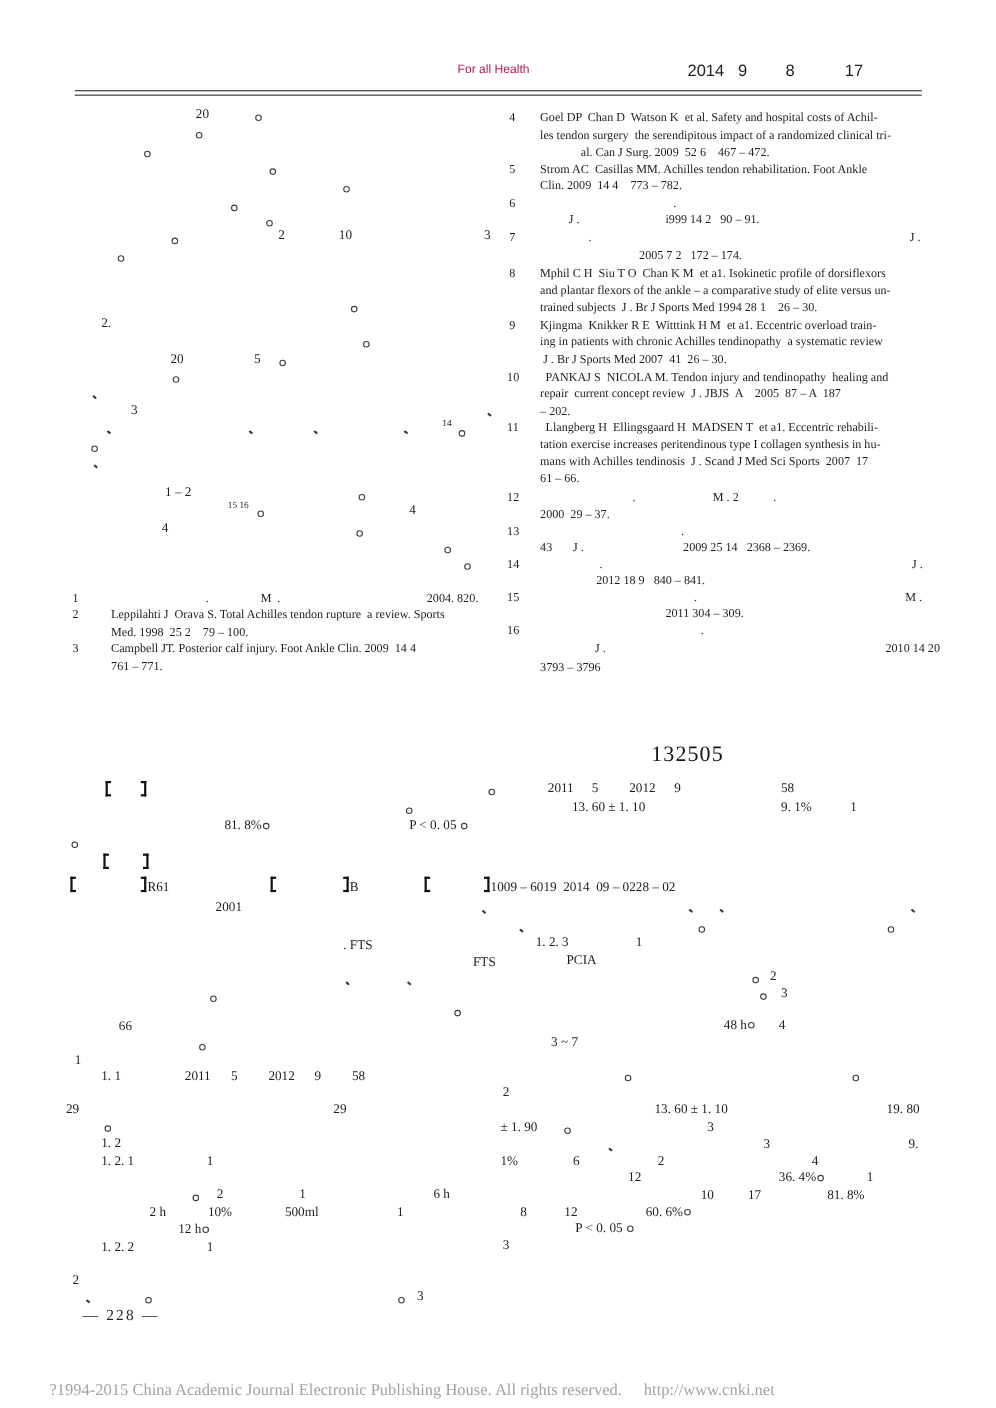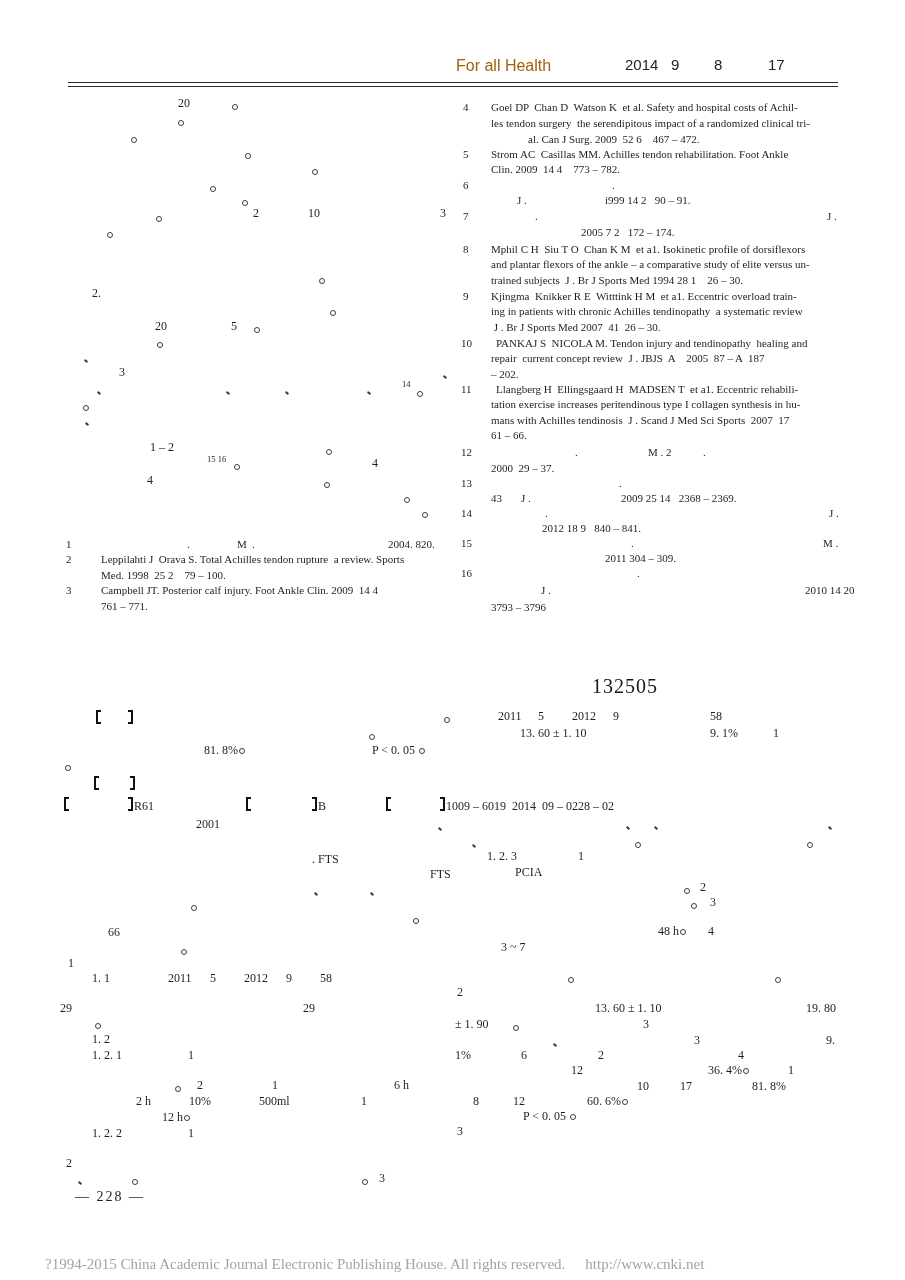--- a/index.html
+++ b/index.html
@@ -1,21 +1,21 @@
 <!DOCTYPE html>
 <html><head>
 <meta charset="utf-8">
 <style>
   html,body{margin:0;padding:0;background:#ffffff;}
   .page{position:relative;width:905px;height:1280px;background:#fff;overflow:hidden;
         font-family:"Liberation Serif", serif;color:#1b1b1b;}
   .layer{position:absolute;left:0;top:0;width:100%;height:100%;}
   
   .j-title{position:absolute;left:416px;top:57px;font-family:"Liberation Sans",sans-serif;
-           font-size:16px;color:#a16207;margin-left:40px;}
+           font-size:11px;color:#be185d;}
   .h-num{position:absolute;top:56px;font-family:"Liberation Sans",sans-serif;font-size:15px;color:#222;}
   .h-num.y{left:625px}.h-num.m{left:671px}.h-num.d{left:714px}.h-num.i{left:768px}
   .rule-double{position:absolute;left:68px;top:82px;width:770px;height:3px;
                border-top:1.5px solid #2b2b2b;border-bottom:1px solid #2b2b2b;}
   
   .frag{position:absolute;font-family:"Liberation Serif",serif;font-size:12px;
         line-height:1.1;color:#1e1e1e;white-space:pre;}
   .frag.sup{font-size:8.5px;}
   [data-name="article1-references-left"] .frag,
   [data-name="article1-references-right"] .frag{font-size:11px;}

